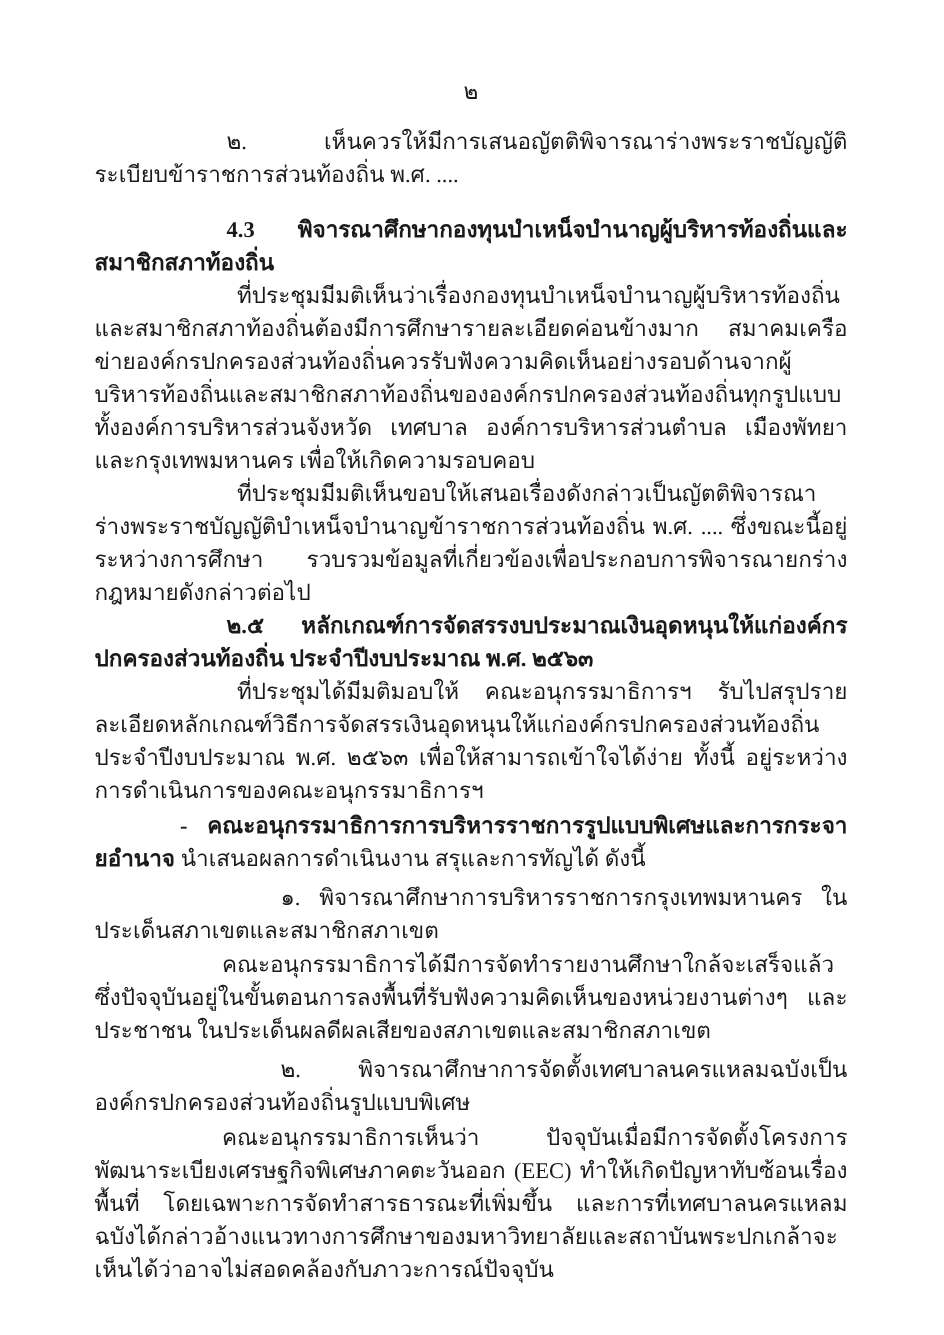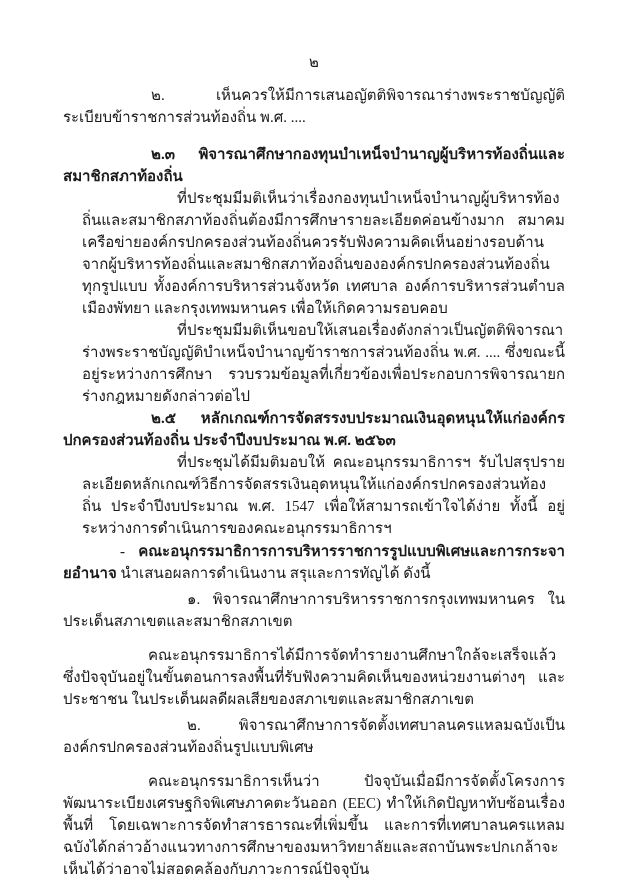--- a/index.html
+++ b/index.html
@@ -25,46 +25,46 @@
     margin: 0 0 12px 0;
   }
   p {
     margin: 0;
     font-size: 15px;
     line-height: 22px;
     text-align: justify;
   }
   .para-item   { text-indent: 88px; }
   .heading     { text-indent: 88px; font-weight: bold; }
-  .body-para   { text-indent: 95px; margin-left: 19px; }
+  .body-para   { text-indent: 95px; }
   .dash-para   { text-indent: 57px; margin-top: 1px; }
   .dash-para .bold-run { font-weight: bold; }
   .list-item   { text-indent: 124px; margin-top: 4px; }
-  .body-para-2 { text-indent: 85px; margin-top: 12px; }
+  .body-para-2 { text-indent: 85px; margin-top: 1px; }
   .mt-section  { margin-top: 15px; }
 </style>
 </head>
 <body>
 
 <div class="page">
 
   <div class="page-number">๒</div>
 
   <p class="para-item">๒. เห็นควรให้มีการเสนอญัตติพิจารณาร่างพระราชบัญญัติระเบียบข้าราชการส่วนท้องถิ่น พ.ศ. ....</p>
 
-  <p class="heading mt-section">๒.๓ พิจารณาศึกษากองทุนบำเหน็จบำนาญผู้บริหารท้องถิ่นและสมาชิกสภาท้องถิ่น</p>
+  <p class="heading mt-section">4.3 พิจารณาศึกษากองทุนบำเหน็จบำนาญผู้บริหารท้องถิ่นและสมาชิกสภาท้องถิ่น</p>
 
   <p class="body-para">ที่ประชุมมีมติเห็นว่าเรื่องกองทุนบำเหน็จบำนาญผู้บริหารท้องถิ่นและสมาชิกสภาท้องถิ่นต้องมีการศึกษารายละเอียดค่อนข้างมาก สมาคมเครือข่ายองค์กรปกครองส่วนท้องถิ่นควรรับฟังความคิดเห็นอย่างรอบด้านจากผู้บริหารท้องถิ่นและสมาชิกสภาท้องถิ่นขององค์กรปกครองส่วนท้องถิ่นทุกรูปแบบ ทั้งองค์การบริหารส่วนจังหวัด เทศบาล องค์การบริหารส่วนตำบล เมืองพัทยา และกรุงเทพมหานคร เพื่อให้เกิดความรอบคอบ</p>
 
 
   <p class="body-para">ที่ประชุมมีมติเห็นขอบให้เสนอเรื่องดังกล่าวเป็นญัตติพิจารณาร่างพระราชบัญญัติบำเหน็จบำนาญข้าราชการส่วนท้องถิ่น พ.ศ. .... ซึ่งขณะนี้อยู่ระหว่างการศึกษา รวบรวมข้อมูลที่เกี่ยวข้องเพื่อประกอบการพิจารณายกร่างกฎหมายดังกล่าวต่อไป</p>
 
   <p class="heading">๒.๕ หลักเกณฑ์การจัดสรรงบประมาณเงินอุดหนุนให้แก่องค์กรปกครองส่วนท้องถิ่น ประจำปีงบประมาณ พ.ศ. ๒๕๖๓</p>
 
-  <p class="body-para">ที่ประชุมได้มีมติมอบให้ คณะอนุกรรมาธิการฯ รับไปสรุปรายละเอียดหลักเกณฑ์วิธีการจัดสรรเงินอุดหนุนให้แก่องค์กรปกครองส่วนท้องถิ่น ประจำปีงบประมาณ พ.ศ. 1547 เพื่อให้สามารถเข้าใจได้ง่าย ทั้งนี้ อยู่ระหว่างการดำเนินการของคณะอนุกรรมาธิการฯ</p>
+  <p class="body-para">ที่ประชุมได้มีมติมอบให้ คณะอนุกรรมาธิการฯ รับไปสรุปรายละเอียดหลักเกณฑ์วิธีการจัดสรรเงินอุดหนุนให้แก่องค์กรปกครองส่วนท้องถิ่น ประจำปีงบประมาณ พ.ศ. ๒๕๖๓ เพื่อให้สามารถเข้าใจได้ง่าย ทั้งนี้ อยู่ระหว่างการดำเนินการของคณะอนุกรรมาธิการฯ</p>
 
   <p class="dash-para"><span class="bold-run">- คณะอนุกรรมาธิการการบริหารราชการรูปแบบพิเศษและการกระจายอำนาจ</span><span> นำเสนอผลการดำเนินงาน สรุและการทัญได้ ดังนี้</span></p>
 
   <p class="list-item">๑. พิจารณาศึกษาการบริหารราชการกรุงเทพมหานคร ในประเด็นสภาเขตและสมาชิกสภาเขต</p>
 
   <p class="body-para-2">คณะอนุกรรมาธิการได้มีการจัดทำรายงานศึกษาใกล้จะเสร็จแล้ว ซึ่งปัจจุบันอยู่ในขั้นตอนการลงพื้นที่รับฟังความคิดเห็นของหน่วยงานต่างๆ และประชาชน ในประเด็นผลดีผลเสียของสภาเขตและสมาชิกสภาเขต</p>
 
   <p class="list-item">๒. พิจารณาศึกษาการจัดตั้งเทศบาลนครแหลมฉบังเป็นองค์กรปกครองส่วนท้องถิ่นรูปแบบพิเศษ</p>
 
   <p class="body-para-2">คณะอนุกรรมาธิการเห็นว่า ปัจจุบันเมื่อมีการจัดตั้งโครงการพัฒนาระเบียงเศรษฐกิจพิเศษภาคตะวันออก (EEC) ทำให้เกิดปัญหาทับซ้อนเรื่องพื้นที่ โดยเฉพาะการจัดทำสารธารณะที่เพิ่มขึ้น และการที่เทศบาลนครแหลมฉบังได้กล่าวอ้างแนวทางการศึกษาของมหาวิทยาลัยและสถาบันพระปกเกล้าจะเห็นได้ว่าอาจไม่สอดคล้องกับภาวะการณ์ปัจจุบัน</p>

